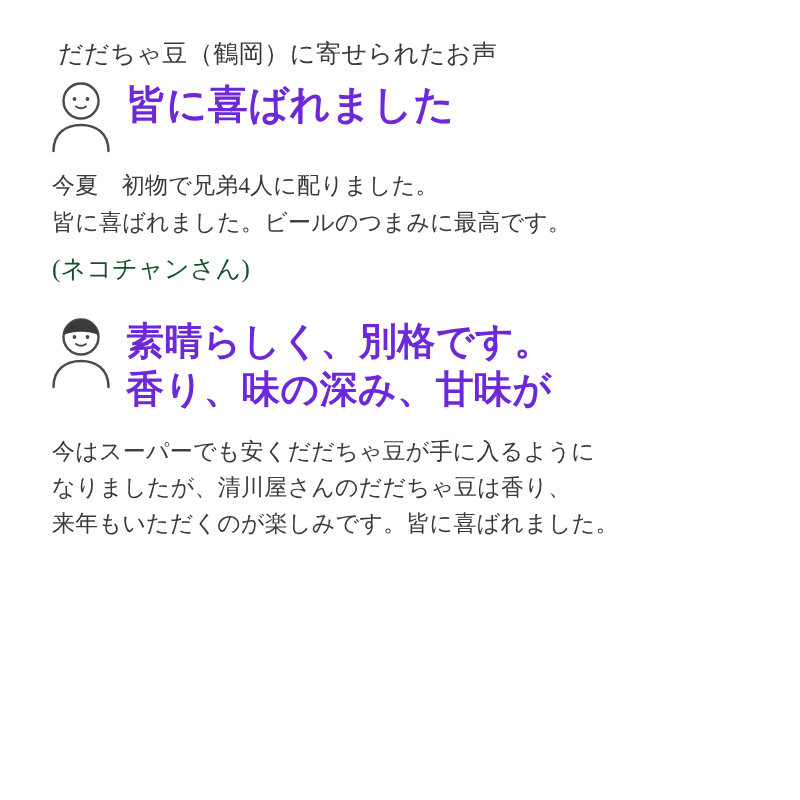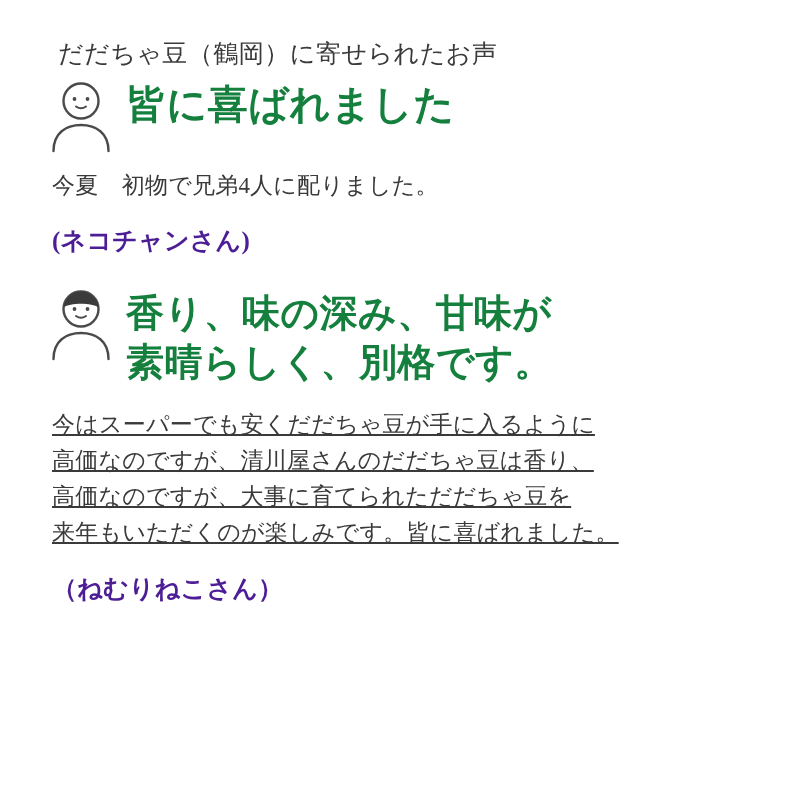--- a/index.html
+++ b/index.html
@@ -43,21 +43,21 @@
     position: relative;
     margin-top: 4px;
   }
   .avatar svg {
     display: block;
   }
   .headline {
     font-size: 40px;
     font-weight: 700;
     line-height: 1.22;
-    color: #15803d;
+    color: #6d28d9;
     letter-spacing: 0.01em;
     margin: 0;
     padding-top: 4px;
   }
   .headline .ln {
     display: block;
     white-space: nowrap;
   }
   .body-text {
     font-size: 23px;
@@ -65,33 +65,31 @@
     color: #3a3a3a;
     letter-spacing: 0.01em;
     margin: 14px 0 0 2px;
   }
   .body-text .ln {
     display: block;
     white-space: nowrap;
   }
   .signature {
     font-size: 25px;
-    color: #4c1d95;
-    margin-top: 20px;
+    color: #14532d;
+    margin-top: 10px;
     margin-left: 2px;
     letter-spacing: 0.01em;
-    font-weight: bold;
   }
   .review-2 {
     margin-top: 28px;
   }
   .review-2 .body-text {
     margin-top: 20px;
     line-height: 1.58;
-    text-decoration: underline;
   }
   .review-2 .headline {
     font-size: 38px;
     line-height: 1.28;
   }
 </style>
 </head>
 <body>
 
 <div class="page">
@@ -108,43 +106,42 @@
           <path d="M26 25.5 q5 3.6 10 0" fill="none" stroke="#4a4a4a" stroke-width="2" stroke-linecap="round"></path>
           <path d="M3.5 70 C3.5 52 16 44 31 44 C46 44 58.5 52 58.5 70" fill="none" stroke="#4a4a4a" stroke-width="2.4" stroke-linecap="round"></path>
         </svg>
       </div>
       <h2 class="headline">
         <span class="ln">皆に喜ばれました</span>
       </h2>
     </div>
     <div class="body-text">
       <span class="ln">今夏　初物で兄弟4人に配りました。</span>
+      <span class="ln">皆に喜ばれました。ビールのつまみに最高です。</span>
     </div>
     <div class="signature">(ネコチャンさん)</div>
   </div>
 
   <div class="review review-2">
     <div class="review-head">
       <div class="avatar">
         <svg width="62" height="72" viewBox="0 0 62 72" xmlns="http://www.w3.org/2000/svg">
           <circle cx="31" cy="20" r="17.5" fill="none" stroke="#4a4a4a" stroke-width="2.4"></circle>
           <path d="M13.6 18.5 A17.5 17.5 0 0 1 48.4 18.5 C42 13.5 20 13.5 13.6 18.5 Z" fill="#3b3b3b"></path>
           <circle cx="24.5" cy="20" r="1.9" fill="#4a4a4a"></circle>
           <circle cx="37.5" cy="20" r="1.9" fill="#4a4a4a"></circle>
           <path d="M26 27 q5 3.6 10 0" fill="none" stroke="#4a4a4a" stroke-width="2" stroke-linecap="round"></path>
           <path d="M3.5 70 C3.5 52 16 44 31 44 C46 44 58.5 52 58.5 70" fill="none" stroke="#4a4a4a" stroke-width="2.4" stroke-linecap="round"></path>
         </svg>
       </div>
       <h2 class="headline">
+        <span class="ln">素晴らしく、別格です。</span>
         <span class="ln">香り、味の深み、甘味が</span>
-        <span class="ln">素晴らしく、別格です。</span>
       </h2>
     </div>
     <div class="body-text">
       <span class="ln">今はスーパーでも安くだだちゃ豆が手に入るように</span>
-      <span class="ln">高価なのですが、清川屋さんのだだちゃ豆は香り、</span>
-      <span class="ln">高価なのですが、大事に育てられただだちゃ豆を</span>
+      <span class="ln">なりましたが、清川屋さんのだだちゃ豆は香り、</span>
       <span class="ln">来年もいただくのが楽しみです。皆に喜ばれました。</span>
     </div>
-    <div class="signature">（ねむりねこさん）</div>
   </div>
 
 </div>
 
 </body></html>

